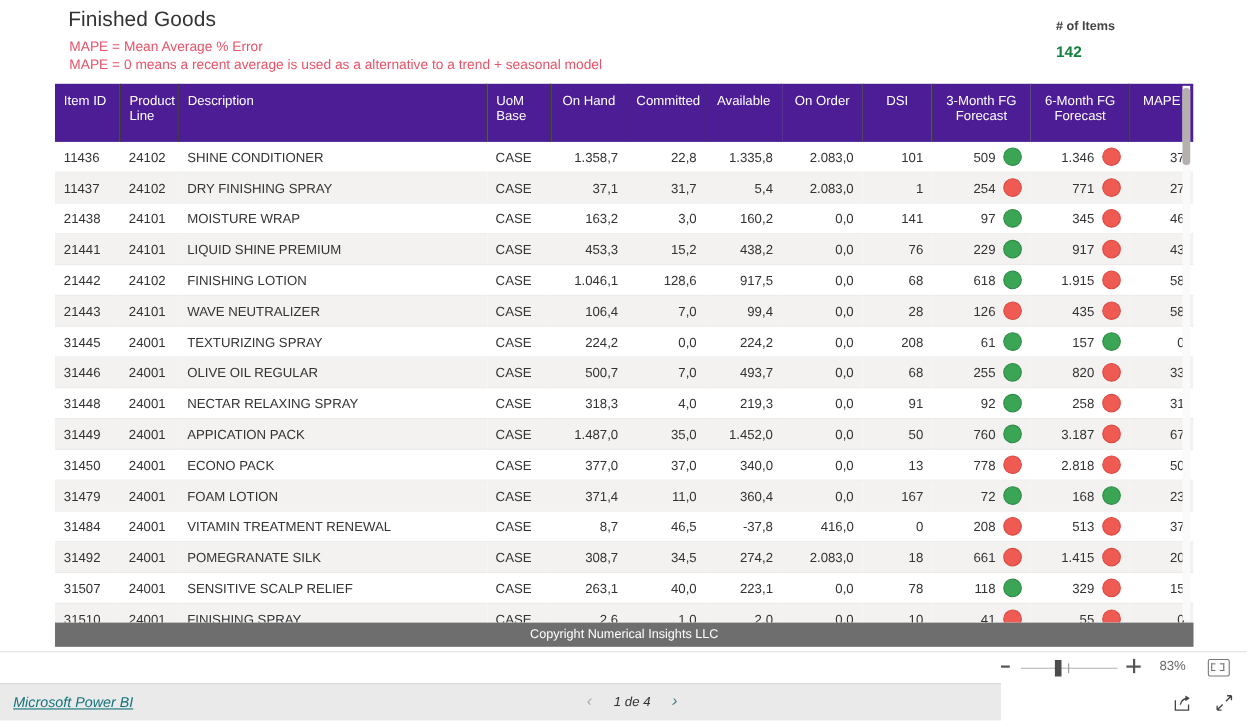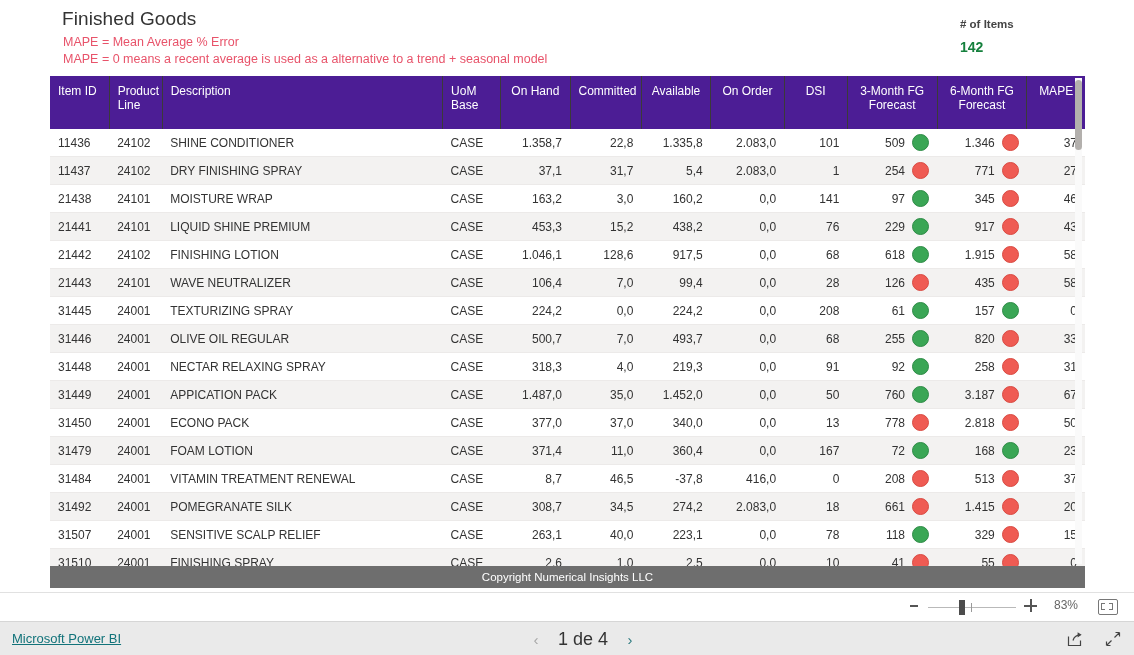--- a/index.html
+++ b/index.html
@@ -90,31 +90,31 @@
   .fitbtn i:nth-child(2){left:2px;top:3px;width:1px;height:4px;}
   .fitbtn i:nth-child(3){left:10px;top:3px;width:4px;height:1px;}
   .fitbtn i:nth-child(4){left:13px;top:3px;width:1px;height:4px;}
   .fitbtn i:nth-child(5){left:2px;top:9px;width:4px;height:1px;}
   .fitbtn i:nth-child(6){left:2px;top:6px;width:1px;height:4px;}
   .fitbtn i:nth-child(7){left:10px;top:9px;width:4px;height:1px;}
   .fitbtn i:nth-child(8){left:13px;top:6px;width:1px;height:4px;}
 
   
   .appbar{
-    position:absolute;left:0;top:621px;width:1134px;height:34px;
-    background:#eaeaea;border-top:1px solid #d6d6d6;
+    position:absolute;left:0;top:621px;width:910px;height:34px;
+    background:#eaeaea;border-top:1px solid #d6d6d6;font-style:italic;
   }
   .brand{
     position:absolute;left:12px;top:9px;font-size:13px;color:#12737a;
     text-decoration:underline;cursor:pointer;
   }
   .pager{position:absolute;left:530px;top:7px;display:flex;align-items:center;gap:16px;}
   .chev{font-size:15px;color:#a7a7a7;width:12px;text-align:center;line-height:18px;}
   .chev.next{color:#2c7a7f;}
-  .pagetext{font-size:18px;color:#333;}
+  .pagetext{font-size:12px;color:#333;}
   .bbtn{position:absolute;top:8px;width:18px;height:18px;color:#444;}
   .bbtn svg{display:block;}
   .share-btn{left:1066px;}
   .full-btn{left:1104px;}
 </style>
 </head>
 <body>
 
 <div id="app">
 
@@ -522,21 +522,21 @@
               </td>
               <td class="num">15</td>
             </tr>
             <tr class="alt">
               <td>31510</td>
               <td>24001</td>
               <td>FINISHING SPRAY</td>
               <td>CASE</td>
               <td class="num">2,6</td>
               <td class="num">1,0</td>
-              <td class="num pos">2,5</td>
+              <td class="num pos">2,0</td>
               <td class="num">0,0</td>
               <td class="num">10</td>
               <td class="num">
                 <div class="fcast">
                   <span>41</span>
                   <span class="dot red"></span>
                 </div>
               </td>
               <td class="num">
                 <div class="fcast">

